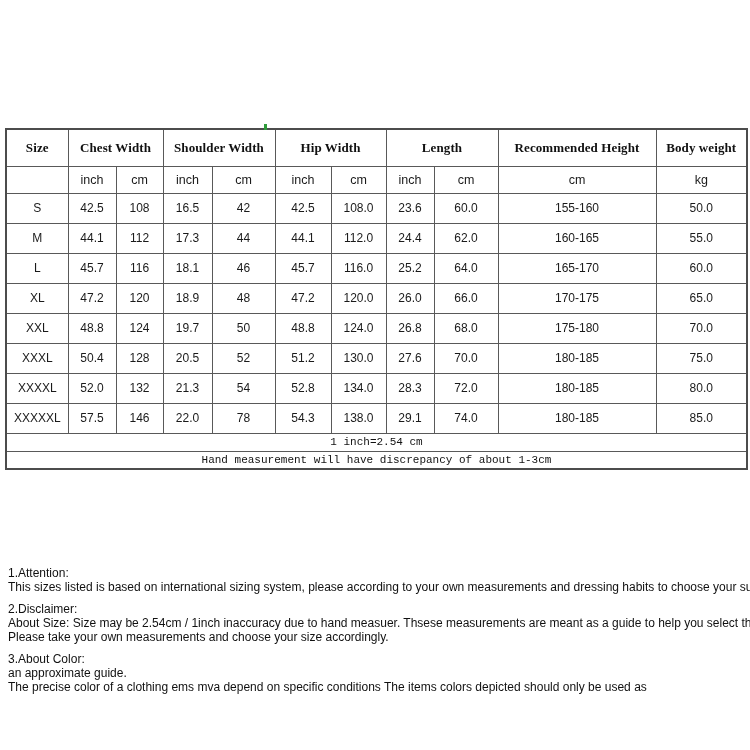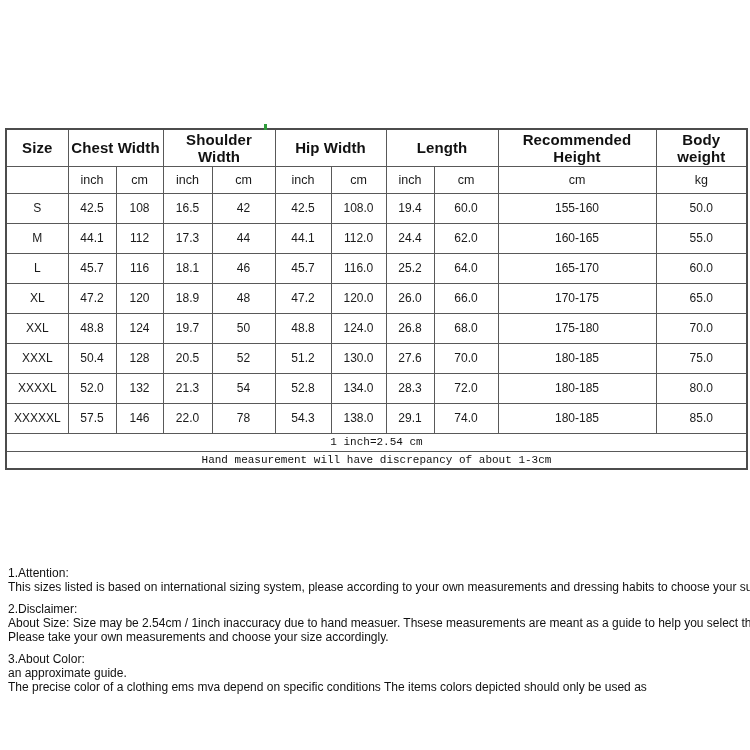--- a/index.html
+++ b/index.html
@@ -23,24 +23,25 @@
   .size-chart th, .size-chart td {
     border: 1px solid #595959;
     text-align: center;
     vertical-align: middle;
     padding: 0;
     background: #ffffff;
     overflow: hidden;
   }
   tr.hrow { height: 37px; }
   tr.hrow th {
-    font-size: 15px;
+    font-size: 13px;
     font-weight: bold;
     letter-spacing: 0.1px;
     color: #111111;
+    font-family: Liberation Serif, serif;
   }
   tr.urow { height: 27px; margin-top: 20px; }
   tr.urow th {
     font-size: 12.5px;
     font-weight: normal;
     color: #1a1a1a;
   }
   tbody tr.drow { height: 30px; }
   tbody tr.drow td {
     font-size: 12px;
@@ -121,21 +122,21 @@
     </thead>
     <tbody>
       <tr class="drow">
         <td>S</td>
         <td>42.5</td>
         <td>108</td>
         <td>16.5</td>
         <td>42</td>
         <td>42.5</td>
         <td>108.0</td>
-        <td>19.4</td>
+        <td>23.6</td>
         <td>60.0</td>
         <td>155-160</td>
         <td>50.0</td>
       </tr>
       <tr class="drow">
         <td>M</td>
         <td>44.1</td>
         <td>112</td>
         <td>17.3</td>
         <td>44</td>

